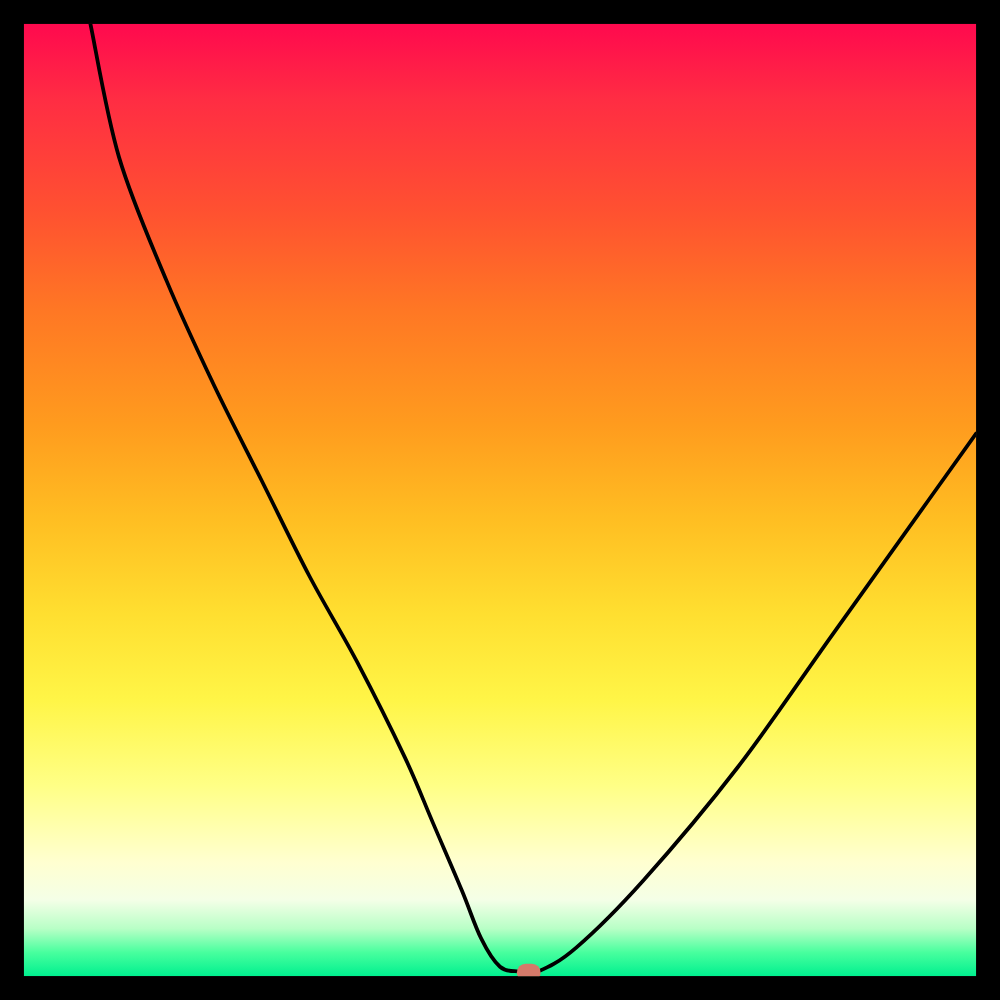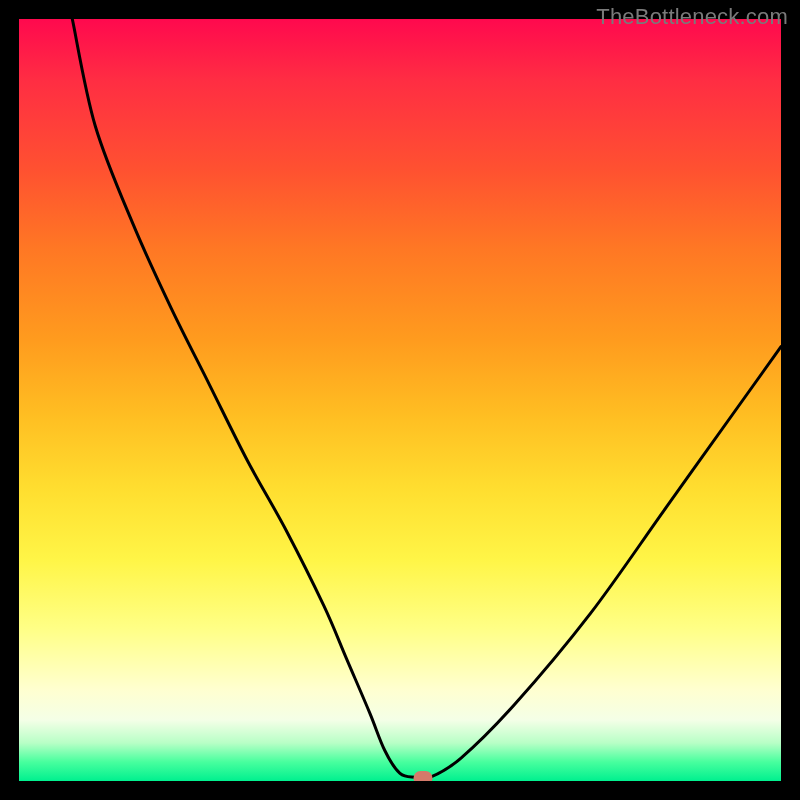--- a/index.html
+++ b/index.html
@@ -71,21 +71,20 @@
     background: #d47a6a;
     transform: translate(-50%, -50%);
     z-index: 3;
   }
 </style>
 </head>
 <body>
 
 <div class="frame">
 
-  <div class="watermark">TheBottleneck.com</div>
 
   <div class="plot-area">
     <div class="gradient-bg"></div>
 
     <svg class="curve" viewBox="0 0 762 762" preserveAspectRatio="none">
       <path id="curve-path" fill="none" stroke-width="3" stroke-linecap="round" stroke="#000000" d="M 53.3 0.0 C 57.2 17.8, 66.0 72.4, 76.2 106.7 C 86.4 141.0, 101.6 175.3, 114.3 205.7 C 127.0 236.2, 139.7 262.9, 152.4 289.6 C 165.1 316.2, 177.8 340.4, 190.5 365.8 C 203.2 391.2, 215.9 417.8, 228.6 442.0 C 241.3 466.1, 254.0 486.4, 266.7 510.5 C 279.4 534.7, 294.6 565.1, 304.8 586.7 C 315.0 608.3, 320.0 622.3, 327.7 640.1 C 335.3 657.9, 344.2 678.2, 350.5 693.4 C 356.9 708.7, 360.7 721.4, 365.8 731.5 C 370.8 741.7, 375.9 749.9, 381.0 754.4 C 386.1 758.8, 391.2 757.6, 396.2 758.2 C 401.3 758.8, 403.9 761.4, 411.5 758.2 C 419.1 755.0, 428.0 751.2, 442.0 739.1 C 455.9 727.1, 473.7 709.9, 495.3 685.8 C 516.9 661.7, 546.1 627.4, 571.5 594.4 C 596.9 561.3, 622.3 523.2, 647.7 487.7 C 673.1 452.1, 704.8 407.7, 723.9 381.0 C 743.0 354.3, 755.6 336.6, 762.0 327.7"></path>
     </svg>
 
     <div class="marker" id="marker" style="background: rgb(212, 122, 106); left: 403.86px; top: 758.952px;"></div>
   </div>

